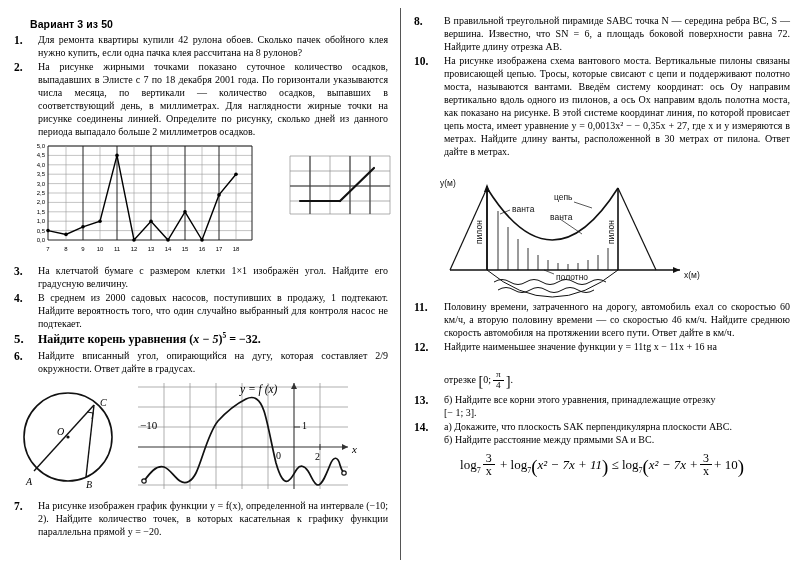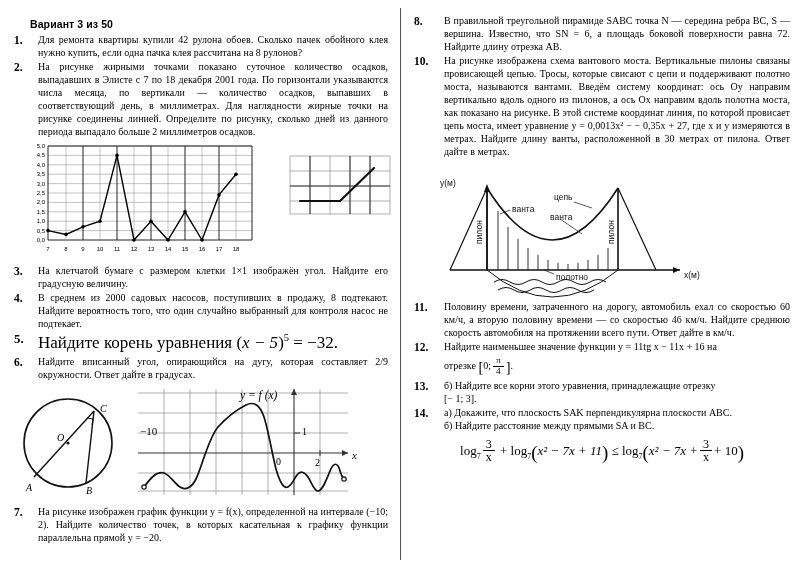--- a/index.html
+++ b/index.html
@@ -25,21 +25,21 @@
   }
 
   .prob{display:flex;margin-bottom:1px;}
   .num{
     flex:0 0 auto;width:22px;text-align:left;
     font-weight:bold;font-size:11.5px;line-height:1.30;
     padding-right:2px;
   }
   .num.indent{width:28px;}
   .body{flex:1 1 auto;font-size:10px;line-height:1.30;text-align:justify;}
-  .body.big{font-size:17px;font-weight:normal;}
+  .body.big{font-size:12px;font-weight:bold;}
   .num.big{font-size:12.8px;}
   .sub{display:block;text-align:justify;}
   i,em{font-style:italic;}
   .nb{white-space:nowrap;}
 
   
   .frac{
     display:inline-block;vertical-align:-0.48em;text-align:center;
     line-height:1.05;font-size:.92em;margin:0 2px;
   }
@@ -196,21 +196,21 @@
       </div>
     </div>
 
     <div class="prob">
       <div class="num">3.</div>
       <div class="body">На клетчатой бумаге с размером клетки 1×1 изображён угол. Найдите его градусную величину.</div>
     </div>
 
     <div class="prob">
       <div class="num">4.</div>
-      <div class="body">В среднем из 2000 садовых насосов, поступивших в продажу, 8 подтекают. Найдите вероятность того, что один случайно выбранный для контроля насос не подтекает.</div>
+      <div class="body">В среднем из 2000 садовых насосов, поступивших в продажу, 1 подтекают. Найдите вероятность того, что один случайно выбранный для контроля насос не подтекает.</div>
     </div>
 
     <div class="prob">
       <div class="num big">5.</div>
       <div class="body big">
         <span>Найдите корень уравнения</span>
         <span class="nb">(<i>x − 5</i>)<sup>5</sup>
         <span>= −32.</span></span>
       </div>
     </div>
@@ -360,21 +360,21 @@
 
     <div class="prob">
       <div class="num indent">11.</div>
       <div class="body">Половину времени, затраченного на дорогу, автомобиль ехал со скоростью 60 км/ч, а вторую половину времени — со скоростью 46 км/ч. Найдите среднюю скорость автомобиля на протяжении всего пути. Ответ дайте в км/ч.</div>
     </div>
 
     <div class="prob">
       <div class="num indent">12.</div>
       <div class="body">
         <span>Найдите наименьшее значение функции y = 11tg x − 11x + 16 на</span>
-        <div style="margin-top:3px;">
+        <div style="margin-top:17px;">
           <span>отрезке</span>
           <span class="nb"><span class="brk">[</span><span>0;</span><span class="frac"><span class="t">π</span><span class="b">4</span></span><span class="brk">]</span><span>.</span></span>
         </div>
       </div>
     </div>
 
     <div class="prob">
       <div class="num indent">13.</div>
       <div class="body">
         <span class="sub">

